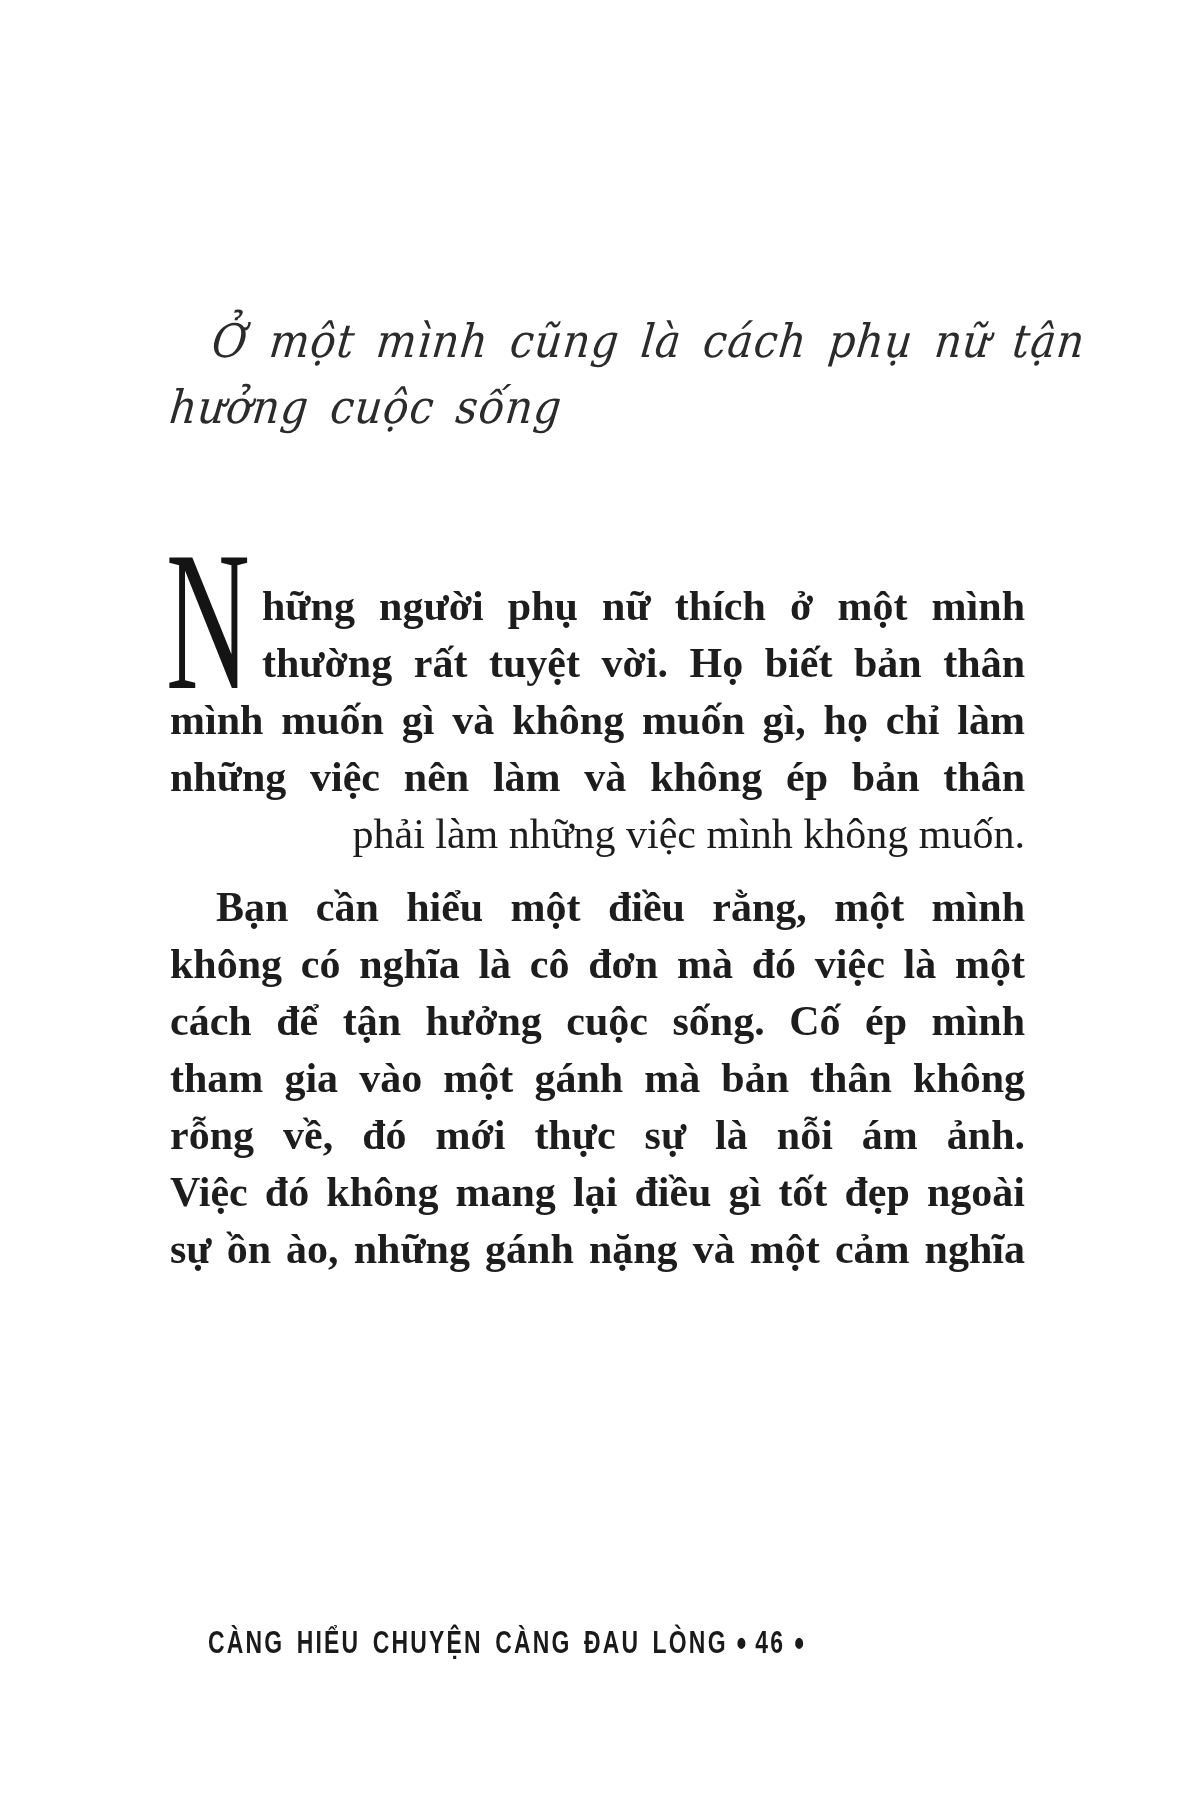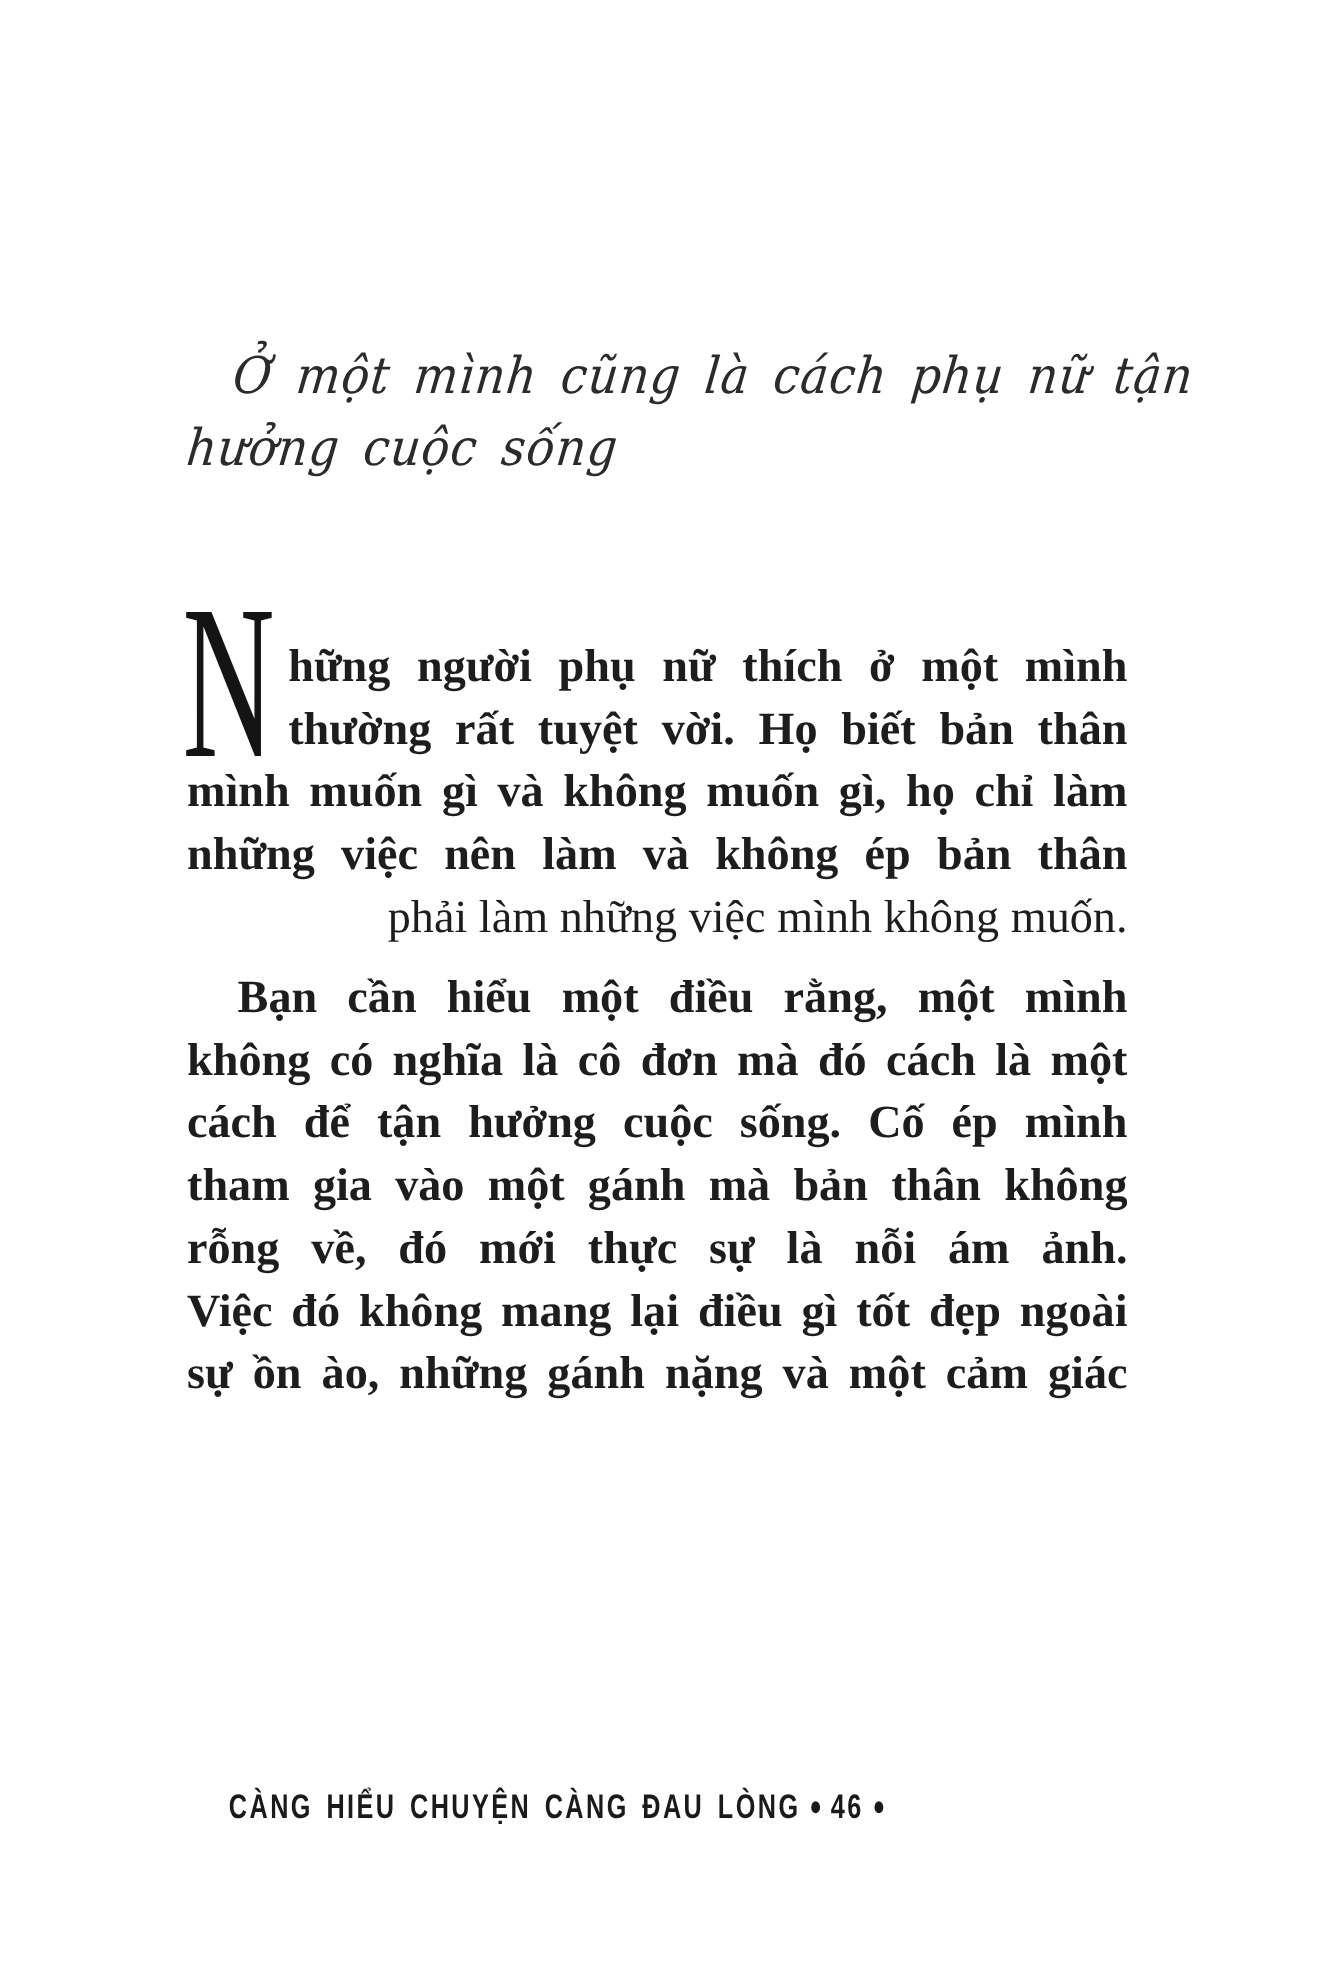--- a/index.html
+++ b/index.html
@@ -111,26 +111,26 @@
     <div class="para para1">
       <span class="dropcap">N</span>
       <div class="bline jline indent-cap">hững người phụ nữ thích ở một mình</div>
       <div class="bline jline indent-cap">thường rất tuyệt vời. Họ biết bản thân</div>
       <div class="bline jline">mình muốn gì và không muốn gì, họ chỉ làm</div>
       <div class="bline jline">những việc nên làm và không ép bản thân</div>
       <div class="bline lline">phải làm những việc mình không muốn.</div>
     </div>
     <div class="para para2">
       <div class="bline jline indent-first">Bạn cần hiểu một điều rằng, một mình</div>
-      <div class="bline jline">không có nghĩa là cô đơn mà đó cách là một</div>
+      <div class="bline jline">không có nghĩa là cô đơn mà đó việc là một</div>
       <div class="bline jline">cách để tận hưởng cuộc sống. Cố ép mình</div>
       <div class="bline jline">tham gia vào một gánh mà bản thân không</div>
       <div class="bline jline">rỗng về, đó mới thực sự là nỗi ám ảnh.</div>
       <div class="bline jline">Việc đó không mang lại điều gì tốt đẹp ngoài</div>
-      <div class="bline jline">sự ồn ào, những gánh nặng và một cảm giác</div>
+      <div class="bline jline">sự ồn ào, những gánh nặng và một cảm nghĩa</div>
     </div>
   </div>
 
   <div class="footer">
     <span>CÀNG HIỂU CHUYỆN CÀNG ĐAU LÒNG</span>
     <span class="dot">•</span>
     <span>46</span>
     <span class="dot">•</span>
   </div>
 

